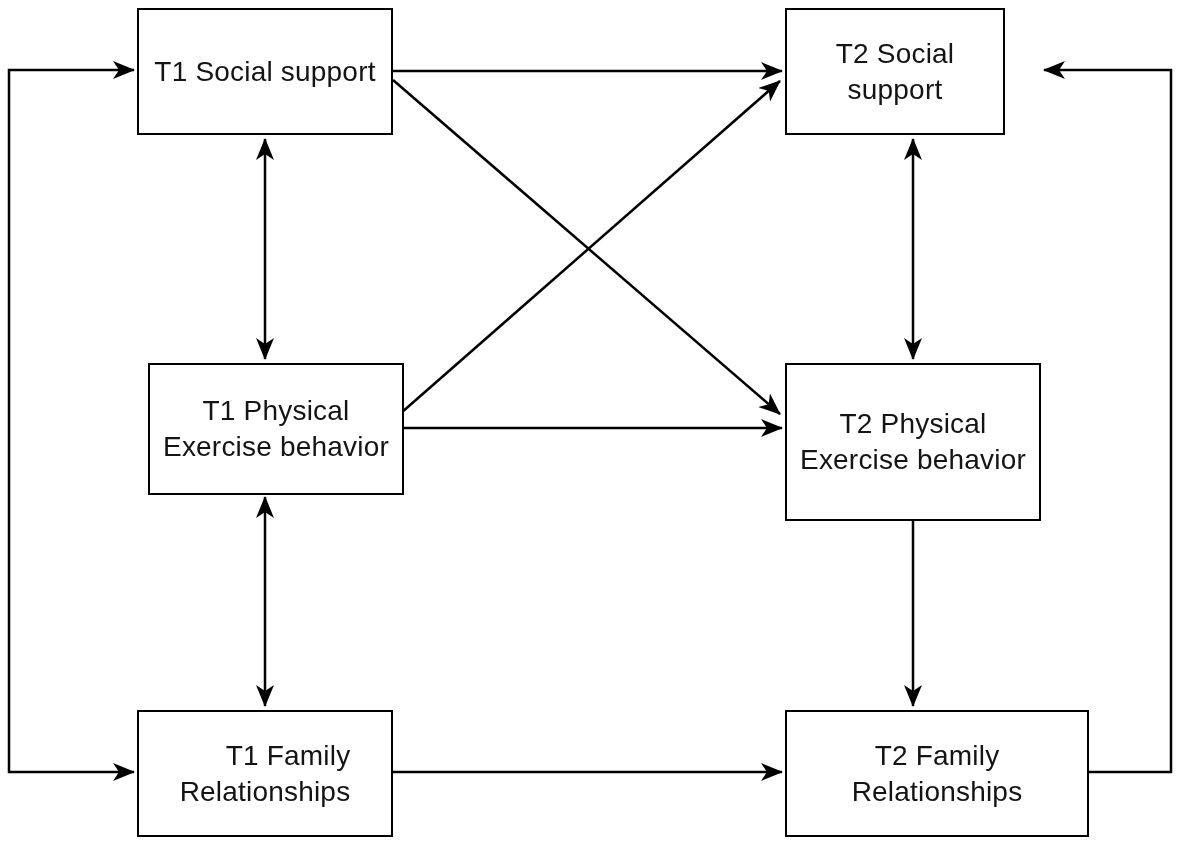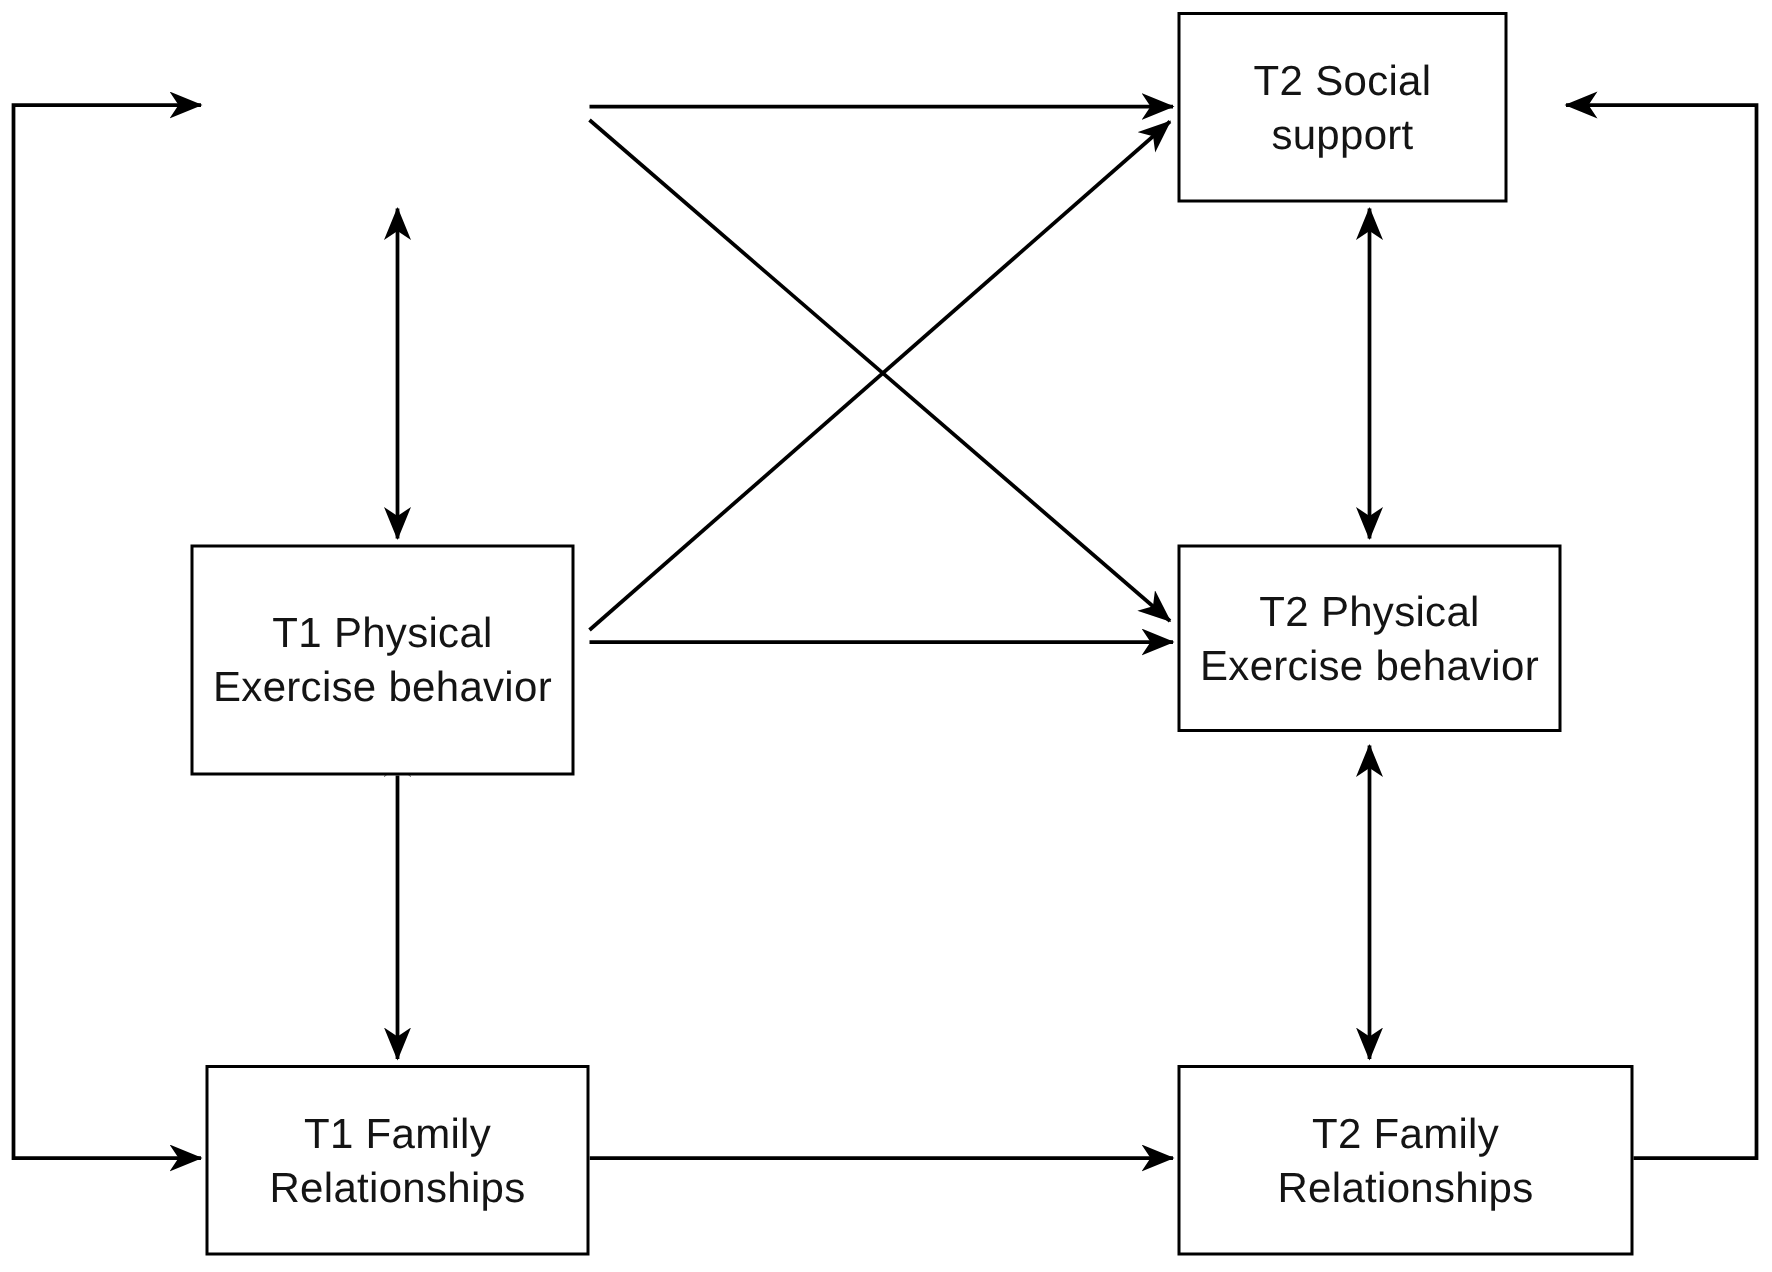--- a/index.html
+++ b/index.html
@@ -32,23 +32,23 @@
     justify-content: center;
     text-align: center;
     font-size: 28px;
     line-height: 1.27;
     color: #141414;
     white-space: pre-line;
     letter-spacing: 0.2px;
   }
   .node-t1ss { left: 137px; top: 8px;   width: 256px; height: 127px; }
   .node-t2ss { left: 785px; top: 8px;   width: 220px; height: 127px; }
-  .node-t1pe { left: 127px; top: 363px; width: 256px; height: 154px; }
-  .node-t2pe { left: 785px; top: 363px; width: 256px; height: 125px; }
-  .node-t1fr { left: 137px; top: 710px; width: 256px; height: 127px; }
+  .node-t1pe { left: 148px; top: 363px; width: 256px; height: 132px; }
+  .node-t2pe { left: 785px; top: 363px; width: 256px; height: 158px; }
+  .node-t1fr { left: 137px; top: 710px; width: 256px; height: 127px; text-align: right; }
   .node-t2fr { left: 785px; top: 710px; width: 304px; height: 127px; }
   .edge {
     stroke: #000000;
     stroke-width: 2.5;
     fill: none;
   }
 </style>
 </head>
 <body>
 
@@ -73,20 +73,23 @@
 
     <line class="edge" x1="265" y1="139" x2="265" y2="359" marker-start="url(#arrowStart)" marker-end="url(#arrowEnd)"></line>
     <line class="edge" x1="265" y1="497" x2="265" y2="706" marker-start="url(#arrowStart)" marker-end="url(#arrowEnd)"></line>
     <line class="edge" x1="913" y1="139" x2="913" y2="359" marker-start="url(#arrowStart)" marker-end="url(#arrowEnd)"></line>
     <line class="edge" x1="913" y1="497" x2="913" y2="706" marker-start="url(#arrowStart)" marker-end="url(#arrowEnd)"></line>
 
     <path class="edge" d="M 134 70 L 9 70 L 9 772 L 134 772" marker-start="url(#arrowStart)" marker-end="url(#arrowEnd)"></path>
     <path class="edge" d="M 1044 70 L 1171 70 L 1171 772 L 1044 772" marker-start="url(#arrowStart)" marker-end="url(#arrowEnd)"></path>
   </svg>
 
+  <div class="node node-t1ss">
+    <span>T1 Social support</span>
+  </div>
   <div class="node node-t2ss">
     <span>T2 Social support</span>
   </div>
   <div class="node node-t1pe">
     <span>T1 Physical
 Exercise behavior</span>
   </div>
   <div class="node node-t2pe">
     <span>T2 Physical
 Exercise behavior</span>

